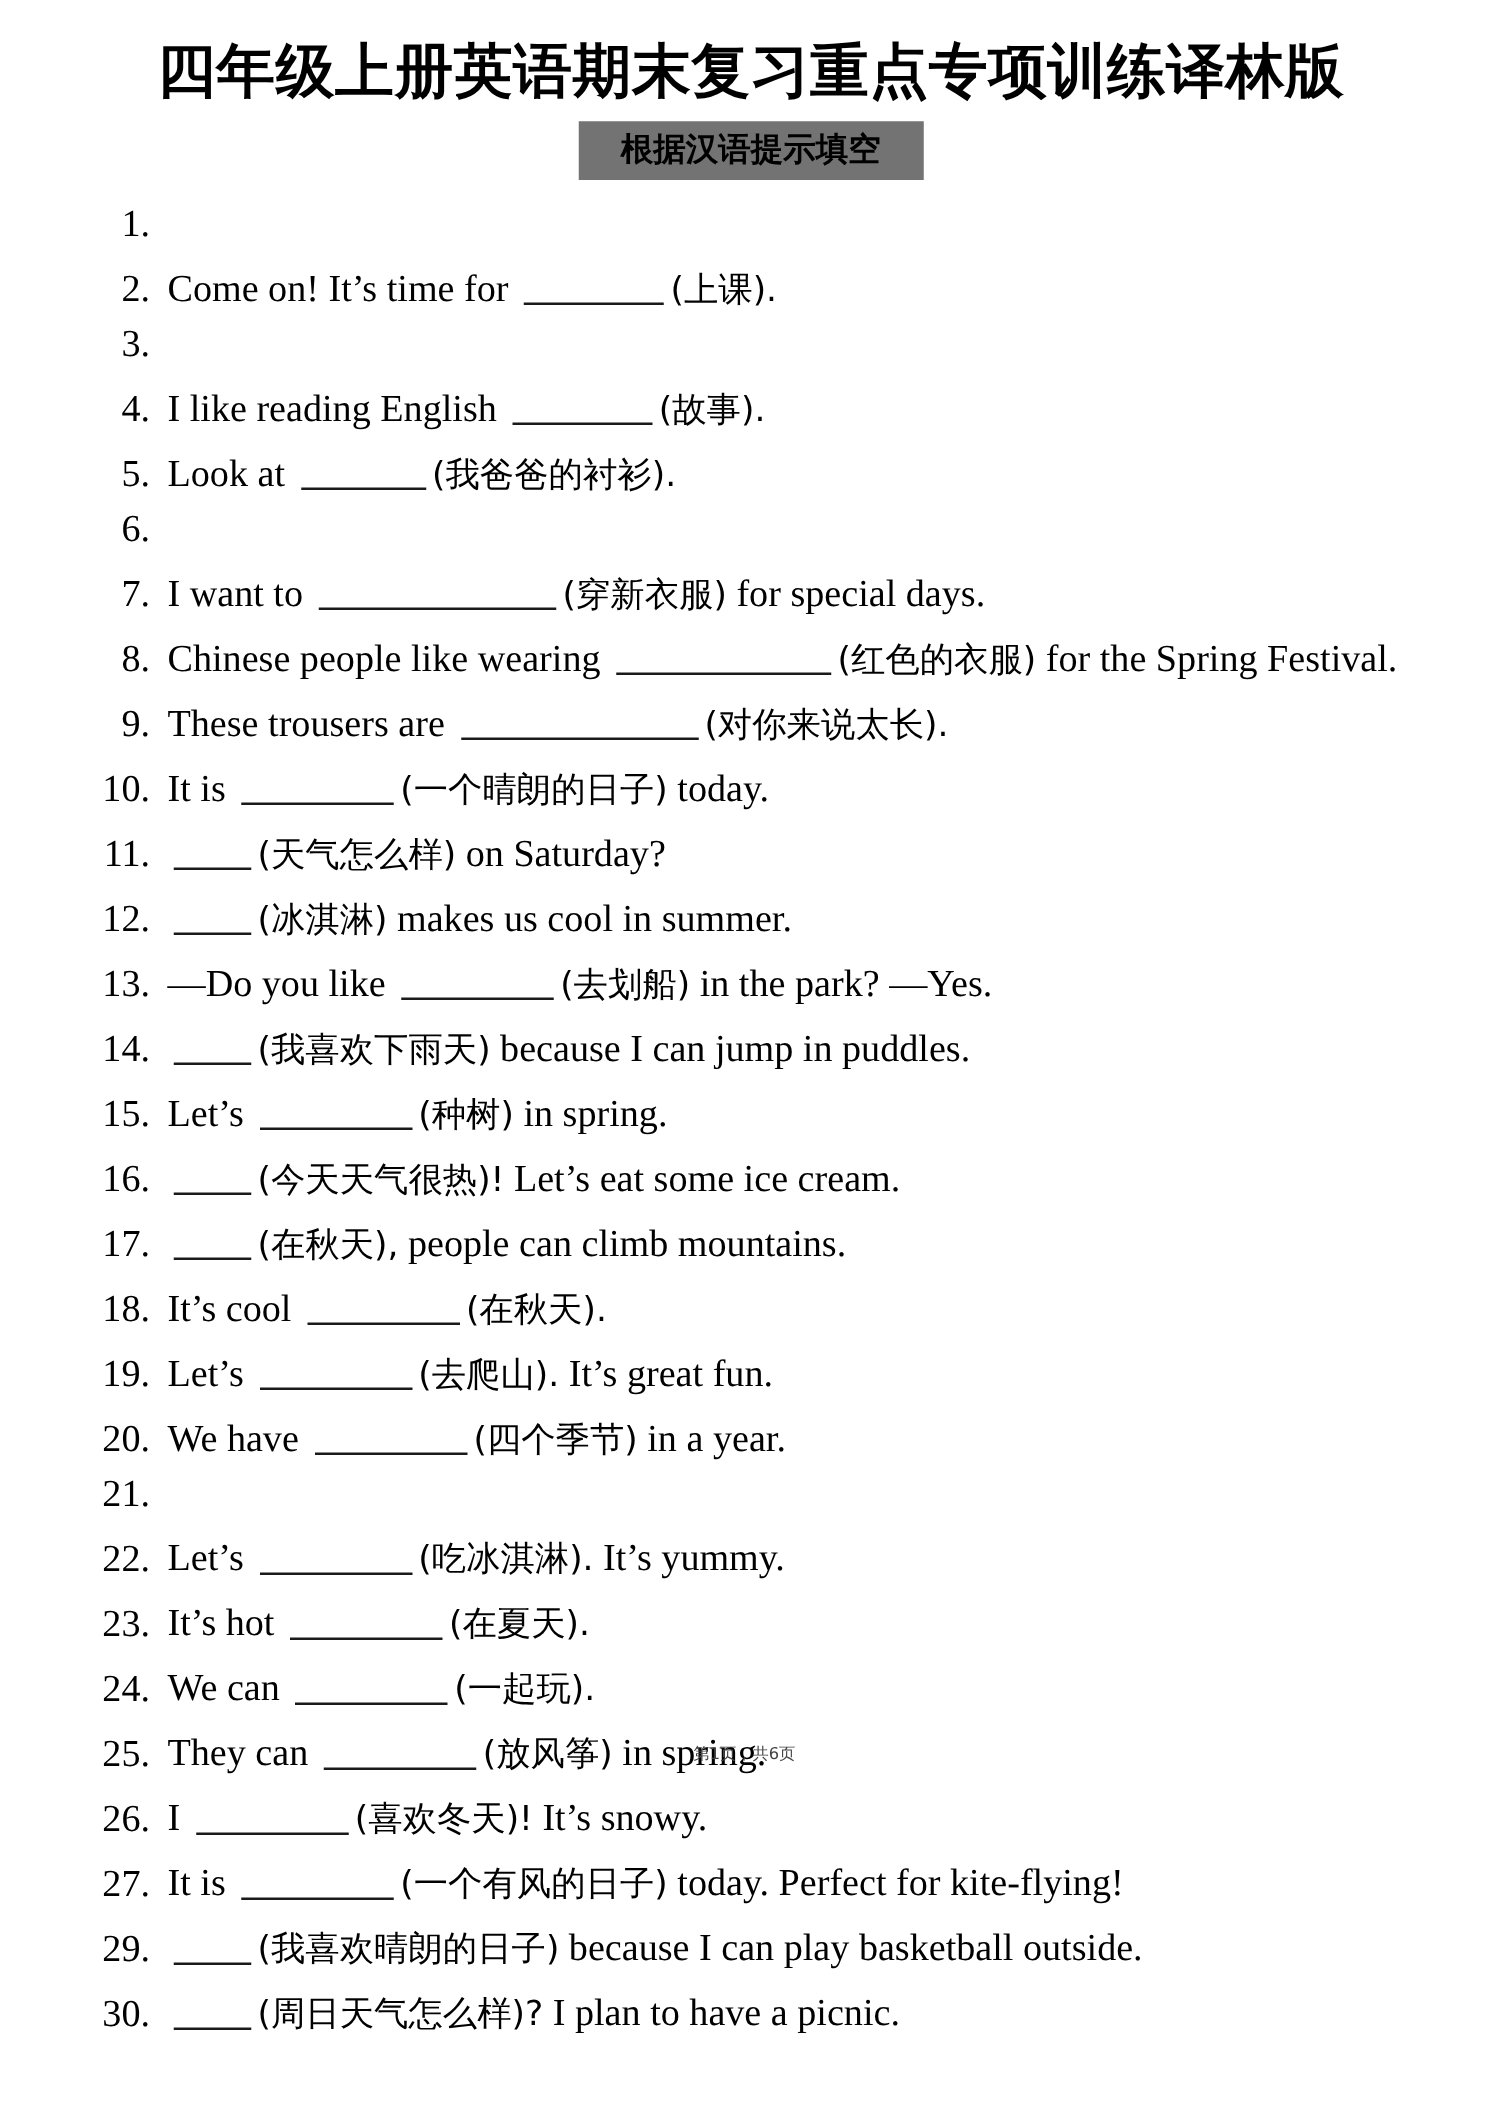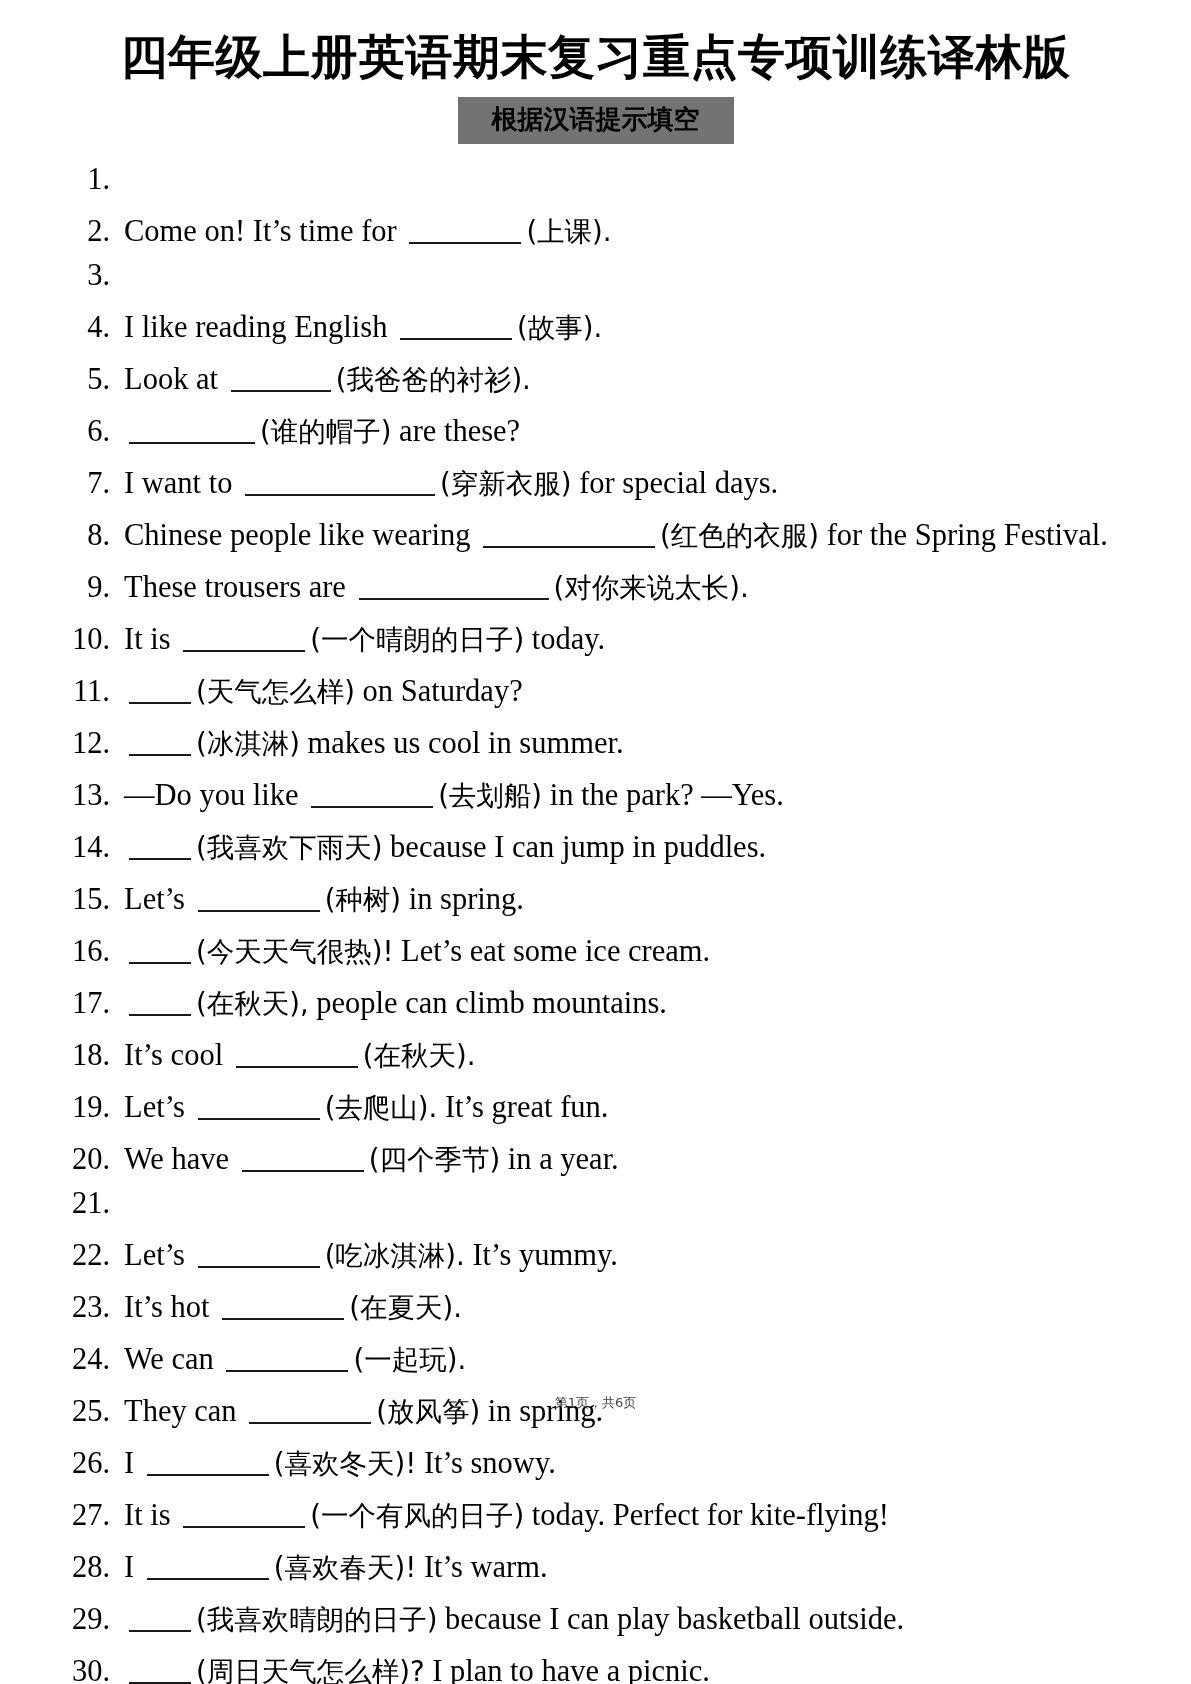--- a/index.html
+++ b/index.html
@@ -14,20 +14,21 @@
     font-family: "Liberation Serif", "DejaVu Serif", serif;
     color: #000000;
     overflow: hidden;
   }
 
   .page {
     width: 1191px;
     height: 1428px;
     position: relative;
     box-sizing: border-box;
+    padding-left: 10px;
   }
 
   
   .doc-title {
     text-align: center;
     font-family: "Liberation Sans", "DejaVu Sans", sans-serif;
     font-weight: bold;
     font-size: 47px;
     letter-spacing: 0.5px;
     line-height: 1.05;
@@ -133,21 +134,20 @@
       <li class="qitem">
         <span class="qnum">4.</span>
         <span class="qtext"><span class="en">I like reading English</span> <span class="blank" style="width: 112px;"></span><span class="cn">(故事).</span> </span>
       </li>
       <li class="qitem">
         <span class="qnum">5.</span>
         <span class="qtext"><span class="en">Look at</span> <span class="blank" style="width: 100px;"></span><span class="cn">(我爸爸的衬衫).</span> </span>
       </li>
       <li class="qitem">
         <span class="qnum">6.</span>
-        <span class="qtext"><span class="blank" style="width: 126px;"></span><span class="cn">(谁的帽子)</span> <span class="en">are these?</span> </span>
       </li>
       <li class="qitem">
         <span class="qnum">7.</span>
         <span class="qtext"><span class="en">I want to</span> <span class="blank" style="width: 190px;"></span><span class="cn">(穿新衣服)</span> <span class="en">for special days.</span> </span>
       </li>
       <li class="qitem">
         <span class="qnum">8.</span>
         <span class="qtext"><span class="en">Chinese people like wearing</span> <span class="blank" style="width: 172px;"></span><span class="cn">(红色的衣服)</span> <span class="en">for the Spring Festival.</span> </span>
       </li>
       <li class="qitem">
@@ -219,24 +219,20 @@
       </li>
       <li class="qitem">
         <span class="qnum">26.</span>
         <span class="qtext"><span class="en">I</span> <span class="blank" style="width: 122px;"></span><span class="cn">(喜欢冬天)!</span> <span class="en">It’s snowy.</span> </span>
       </li>
       <li class="qitem">
         <span class="qnum">27.</span>
         <span class="qtext"><span class="en">It is</span> <span class="blank" style="width: 122px;"></span><span class="cn">(一个有风的日子)</span> <span class="en">today. Perfect for kite-flying!</span> </span>
       </li>
       <li class="qitem">
-        <span class="qnum">28.</span>
-        <span class="qtext"><span class="en">I</span> <span class="blank" style="width: 122px;"></span><span class="cn">(喜欢春天)!</span> <span class="en">It’s warm.</span> </span>
-      </li>
-      <li class="qitem">
         <span class="qnum">29.</span>
         <span class="qtext"><span class="blank" style="width: 62px;"></span><span class="cn">(我喜欢晴朗的日子)</span> <span class="en">because I can play basketball outside.</span> </span>
       </li>
       <li class="qitem">
         <span class="qnum">30.</span>
         <span class="qtext"><span class="blank" style="width: 62px;"></span><span class="cn">(周日天气怎么样)?</span> <span class="en">I plan to have a picnic.</span> </span>
       </li>
     </ol>
 
   <div class="footer">第1页，共6页</div>

